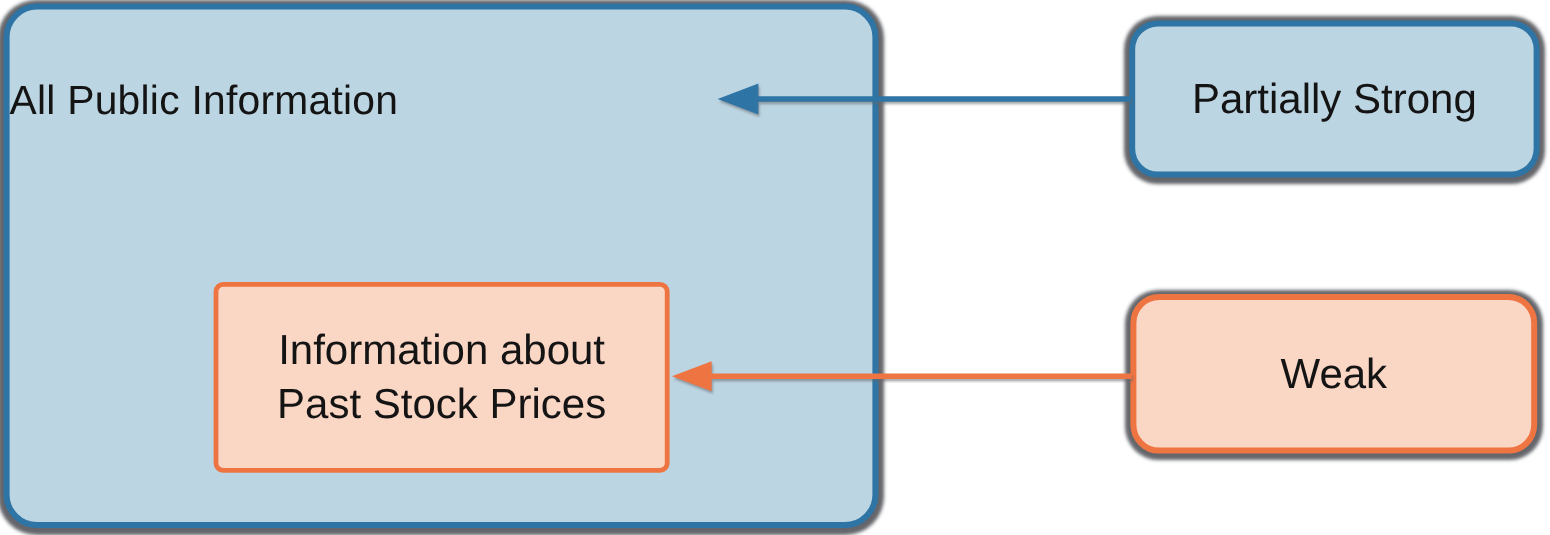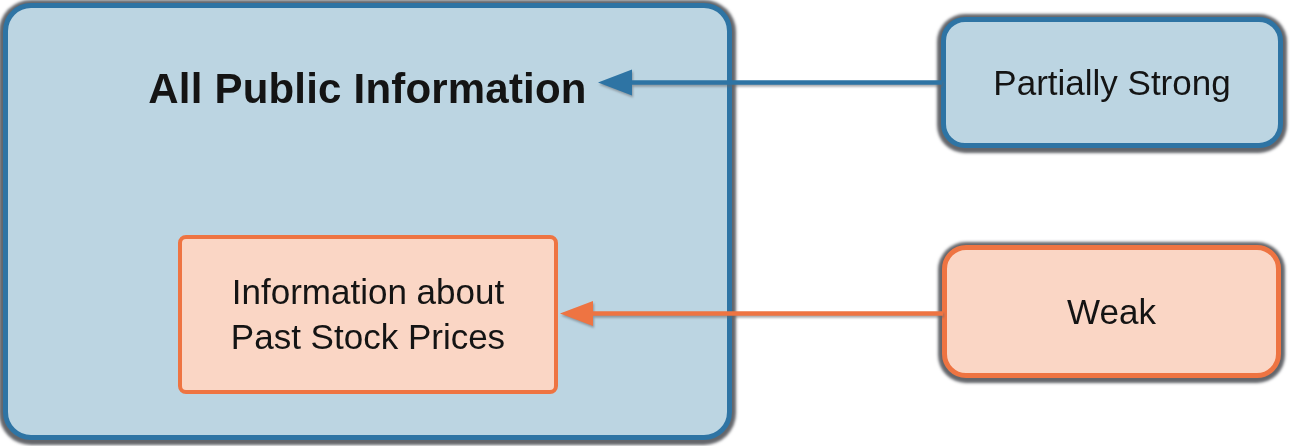--- a/index.html
+++ b/index.html
@@ -28,23 +28,23 @@
     height: 437px;
     background: var(--blue-fill, #BCD5E2);
     border: 5px solid var(--blue-border, #2E74A4);
     border-radius: 28px;
   }
   .main-title {
     position: absolute;
     top: 57px;
     left: 0;
     right: 0;
-    text-align: center;
-    font-size: 42px;
-    font-weight: bold;
+    text-align: left;
+    font-size: 34px;
+    font-weight: normal;
     letter-spacing: 0.2px;
   }
   .inner-box {
     position: absolute;
     left: 170px;
     top: 227px;
     width: 380px;
     height: 159px;
     box-sizing: border-box;
     background: var(--peach-fill, #FAD6C5);

